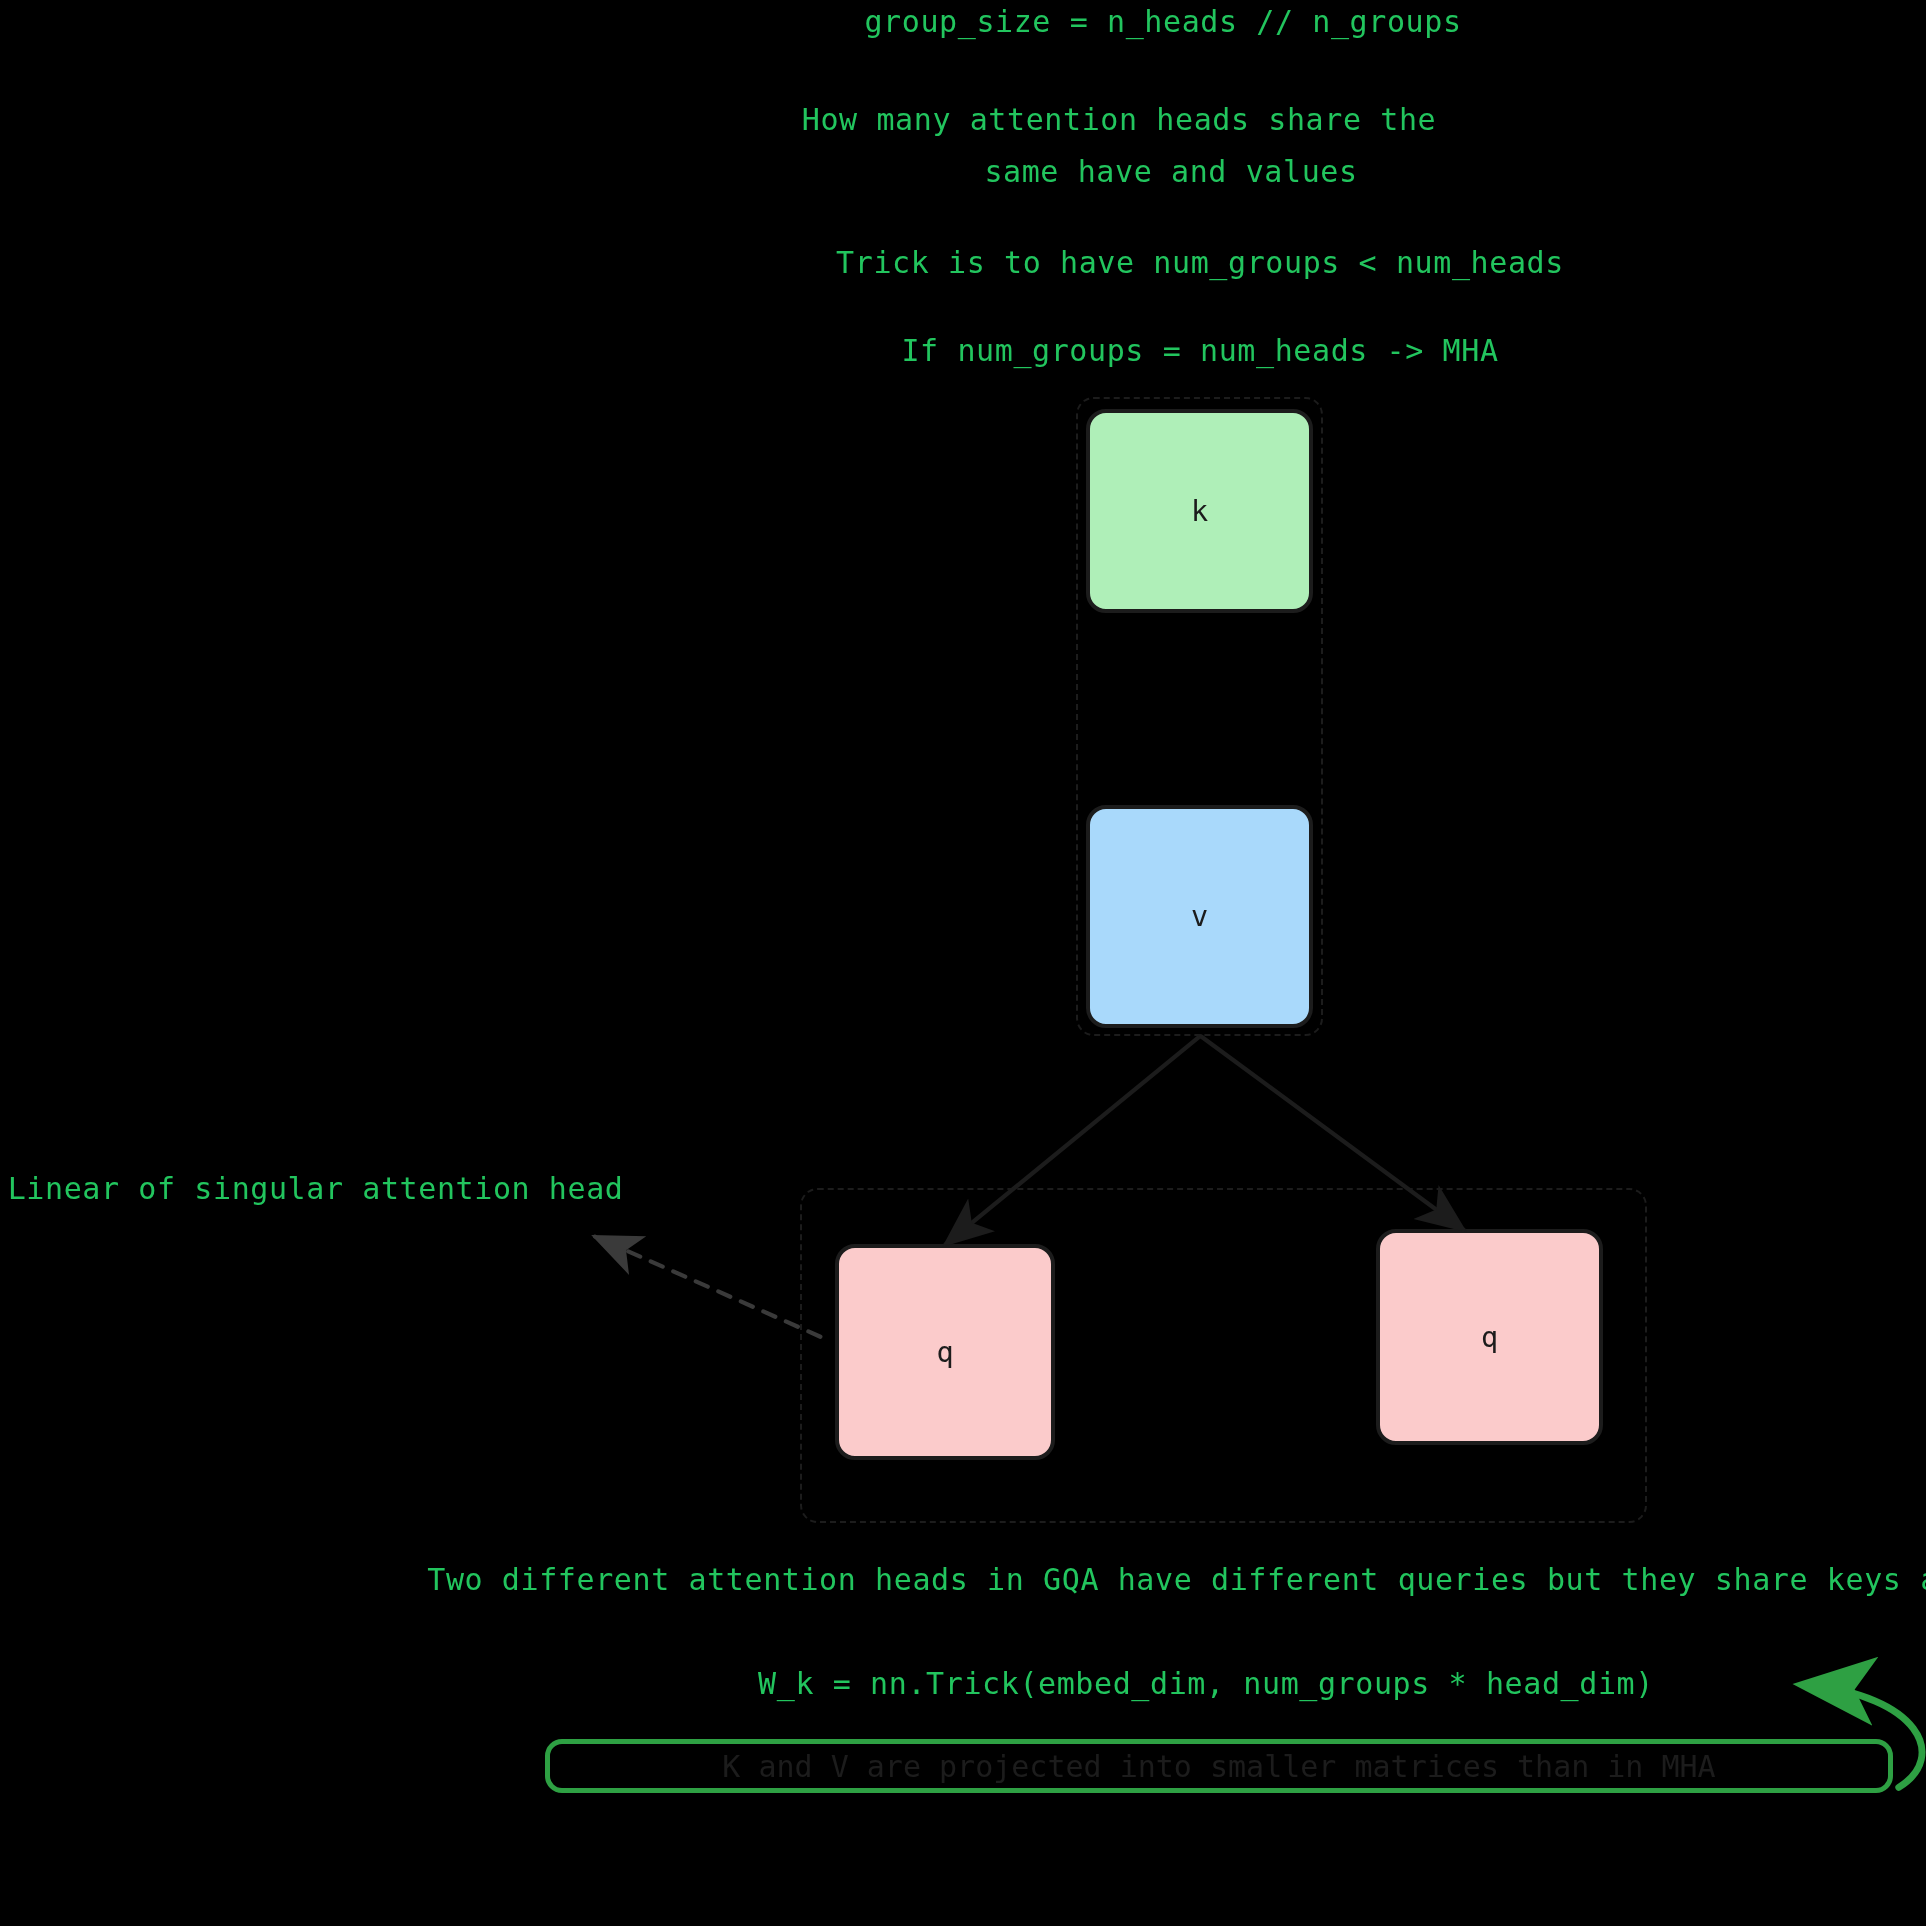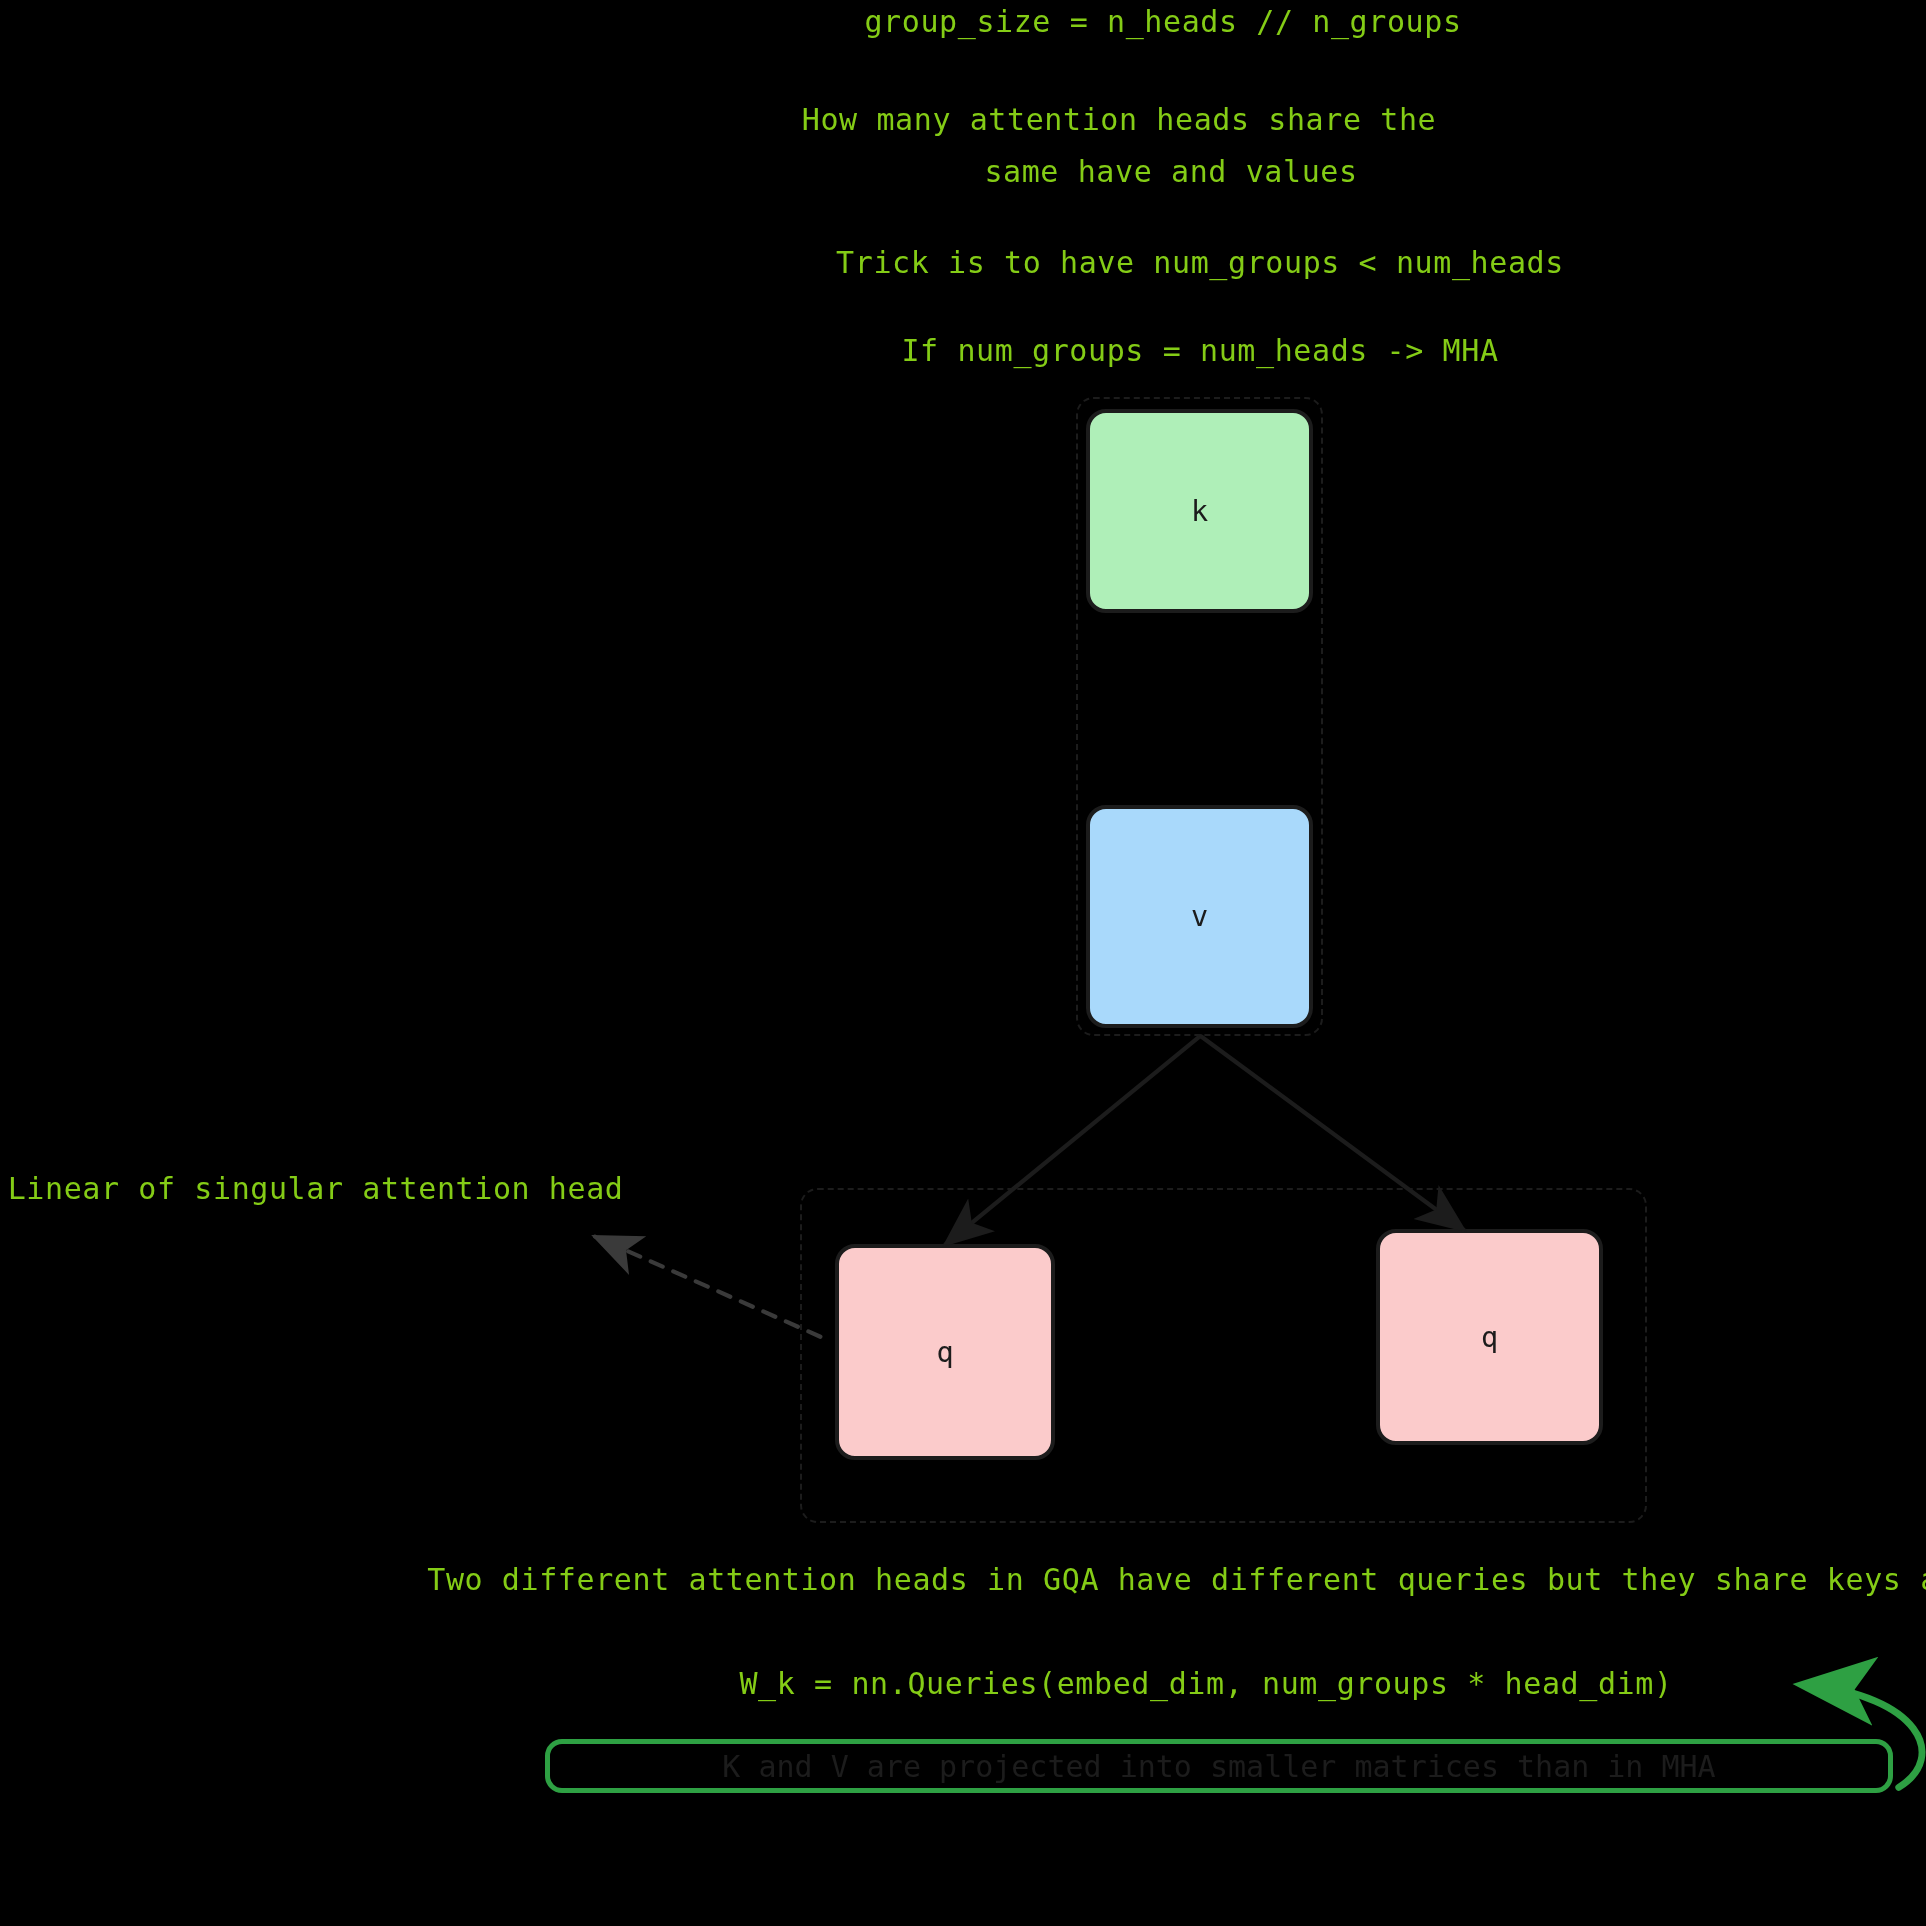--- a/index.html
+++ b/index.html
@@ -6,21 +6,21 @@
   html,body{margin:0;padding:0;background:#000;}
   #canvas{
     position:relative;
     width:2339px;height:2712px;
     background:#000000;
     overflow:hidden;
     font-family:"DejaVu Sans", sans-serif;
   }
   .txt{
     position:absolute;
-    color:#84cc16;
+    color:#22c55e;
     font-family:"DejaVu Sans Mono", monospace;
     white-space:pre;
     line-height:1.18;
     letter-spacing:0.02em;
   }
   .center{ text-align:center; transform:translateX(-50%); }
   .left{ text-align:left; }
 
   
   .note{ font-size:30px; }
@@ -101,21 +101,21 @@
   </div>
 
   <div class="node q" style="left:1376px;top:1229px;width:227px;height:216px;">
     <span>q</span>
   </div>
 
   <div class="txt note left" style="left:7.7px;top:1171px;">Linear of singular attention head</div>
 
   <div class="txt note center" style="left:1267px;top:1562px;">Two different attention heads in GQA have different queries but they share keys and values</div>
 
-  <div class="txt note center" style="left:1206px;top:1666px;">W_k = nn.Queries(embed_dim, num_groups * head_dim)</div>
+  <div class="txt note center" style="left:1206px;top:1666px;">W_k = nn.Trick(embed_dim, num_groups * head_dim)</div>
 
   <div class="greenbox" style="left:545px;top:1739px;width:1348px;height:54px;border-radius:17px;">
     <span class="label">K and V are projected into smaller matrices than in MHA</span>
   </div>
 
   <svg class="overlay" viewBox="0 0 6073 7040">
     <defs>
       <marker id="ah-dark" markerWidth="14" markerHeight="14" refX="11" refY="5" orient="auto" markerUnits="strokeWidth">
         <path d="M0,0 L12,5 L0,10 L3,5 z" fill="#1c1c1c"></path>
       </marker>

